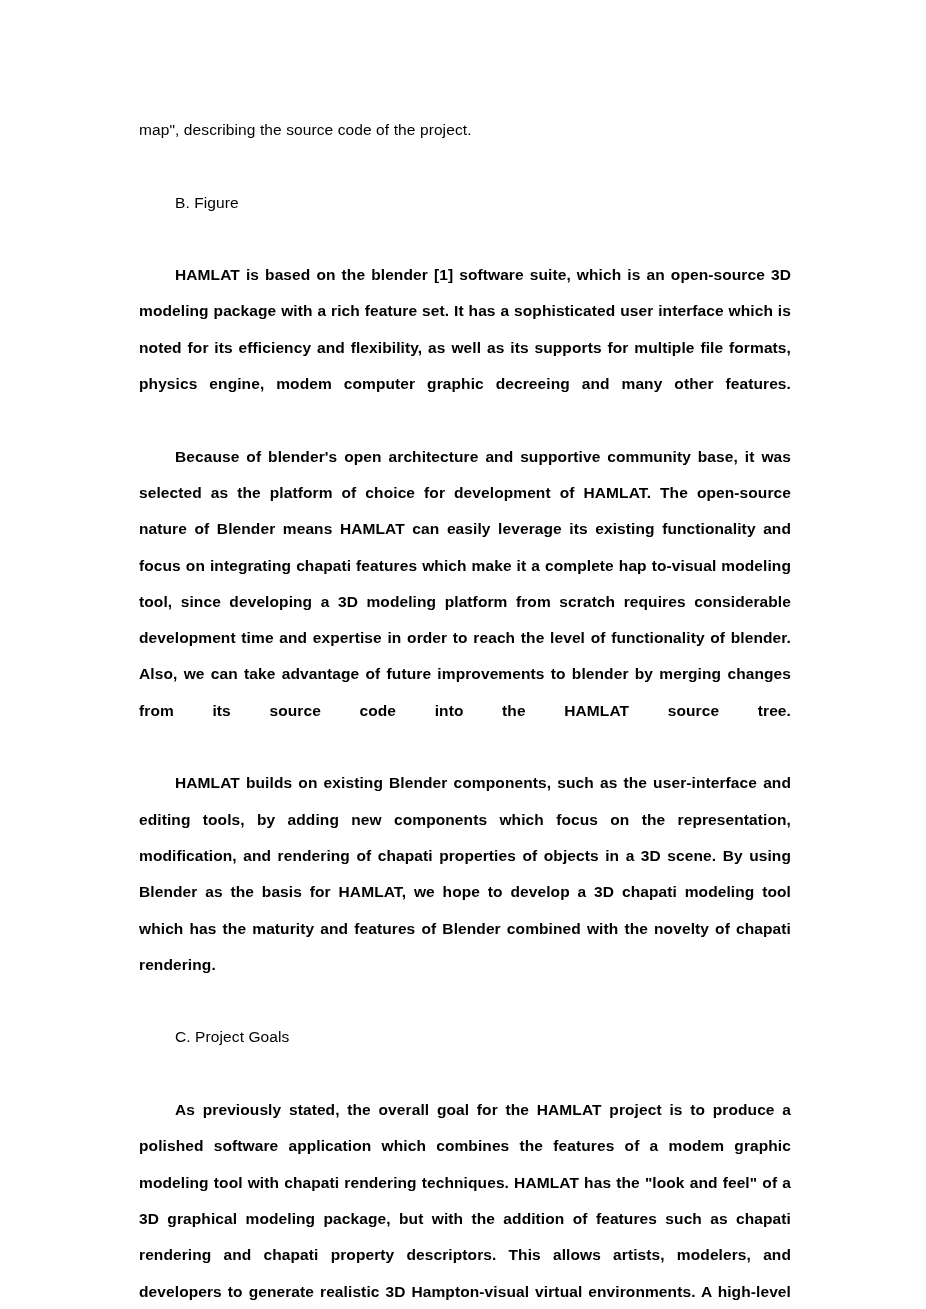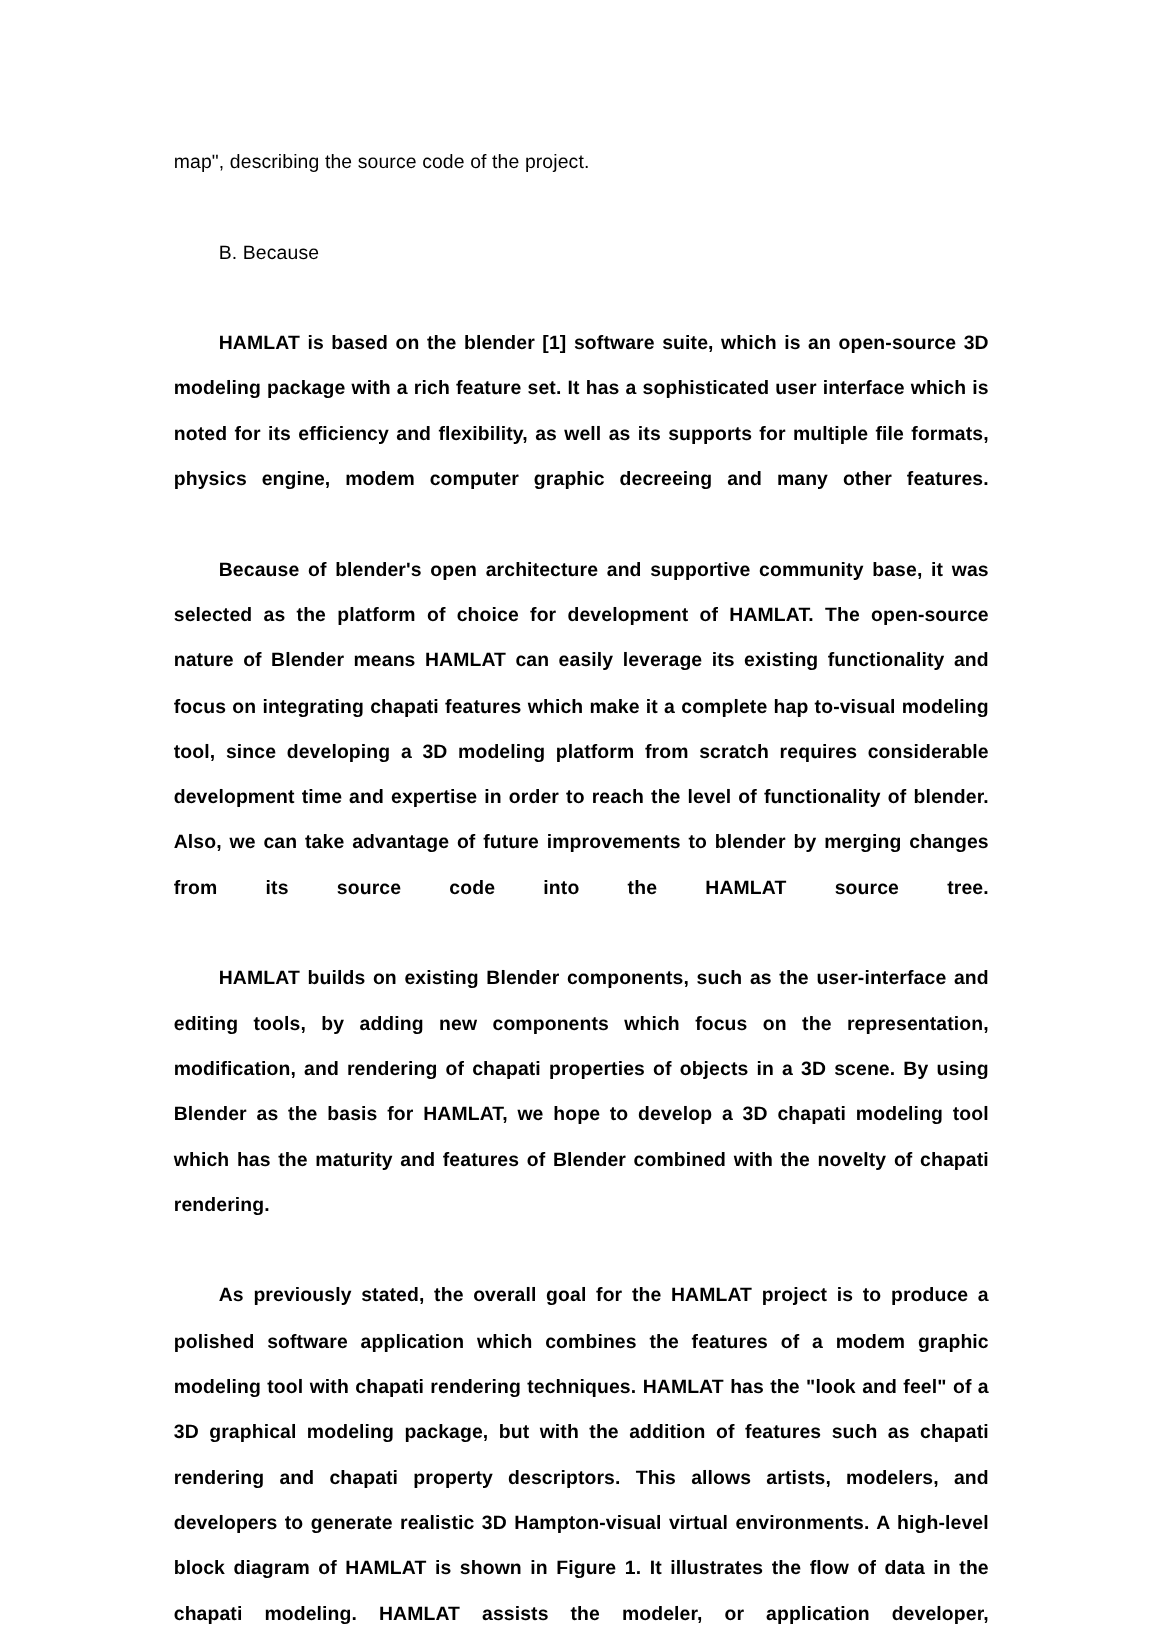--- a/index.html
+++ b/index.html
@@ -52,25 +52,26 @@
   }
 </style>
 </head>
 <body>
 
 <div class="page">
   <div class="content">
 
     <p class="noindent">map", describing the source code of the project.</p>
 
-    <p class="heading">B. Because</p>
+    <p class="heading">B. Figure</p>
 
     <p class="indent">HAMLAT is based on the blender [1] software suite, which is an open-source 3D modeling package with a rich feature set. It has a sophisticated user interface which is noted for its efficiency and flexibility, as well as its supports for multiple file formats, physics engine, modem computer graphic decreeing and many other features.</p>
 
     <p class="indent">Because of blender's open architecture and supportive community base, it was selected as the platform of choice for development of HAMLAT. The open-source nature of Blender means HAMLAT can easily leverage its existing functionality and focus on integrating chapati features which make it a complete hap to-visual modeling tool, since developing a 3D modeling platform from scratch requires considerable development time and expertise in order to reach the level of functionality of blender. Also, we can take advantage of future improvements to blender by merging changes from its source code into the HAMLAT source tree.</p>
 
     <p class="indent">HAMLAT builds on existing Blender components, such as the user-interface and editing tools, by adding new components which focus on the representation, modification, and rendering of chapati properties of objects in a 3D scene. By using Blender as the basis for HAMLAT, we hope to develop a 3D chapati modeling tool which has the maturity and features of Blender combined with the novelty of chapati rendering.</p>
 
+    <p class="heading">C. Project Goals</p>
 
     <p class="indent">As previously stated, the overall goal for the HAMLAT project is to produce a polished software application which combines the features of a modem graphic modeling tool with chapati rendering techniques. HAMLAT has the "look and feel" of a 3D graphical modeling package, but with the addition of features such as chapati rendering and chapati property descriptors. This allows artists, modelers, and developers to generate realistic 3D Hampton-visual virtual environments. A high-level block diagram of HAMLAT is shown in Figure 1. It illustrates the flow of data in the chapati modeling. HAMLAT assists the modeler, or application developer,</p>
 
   </div>
 </div>
 
 </body></html>

